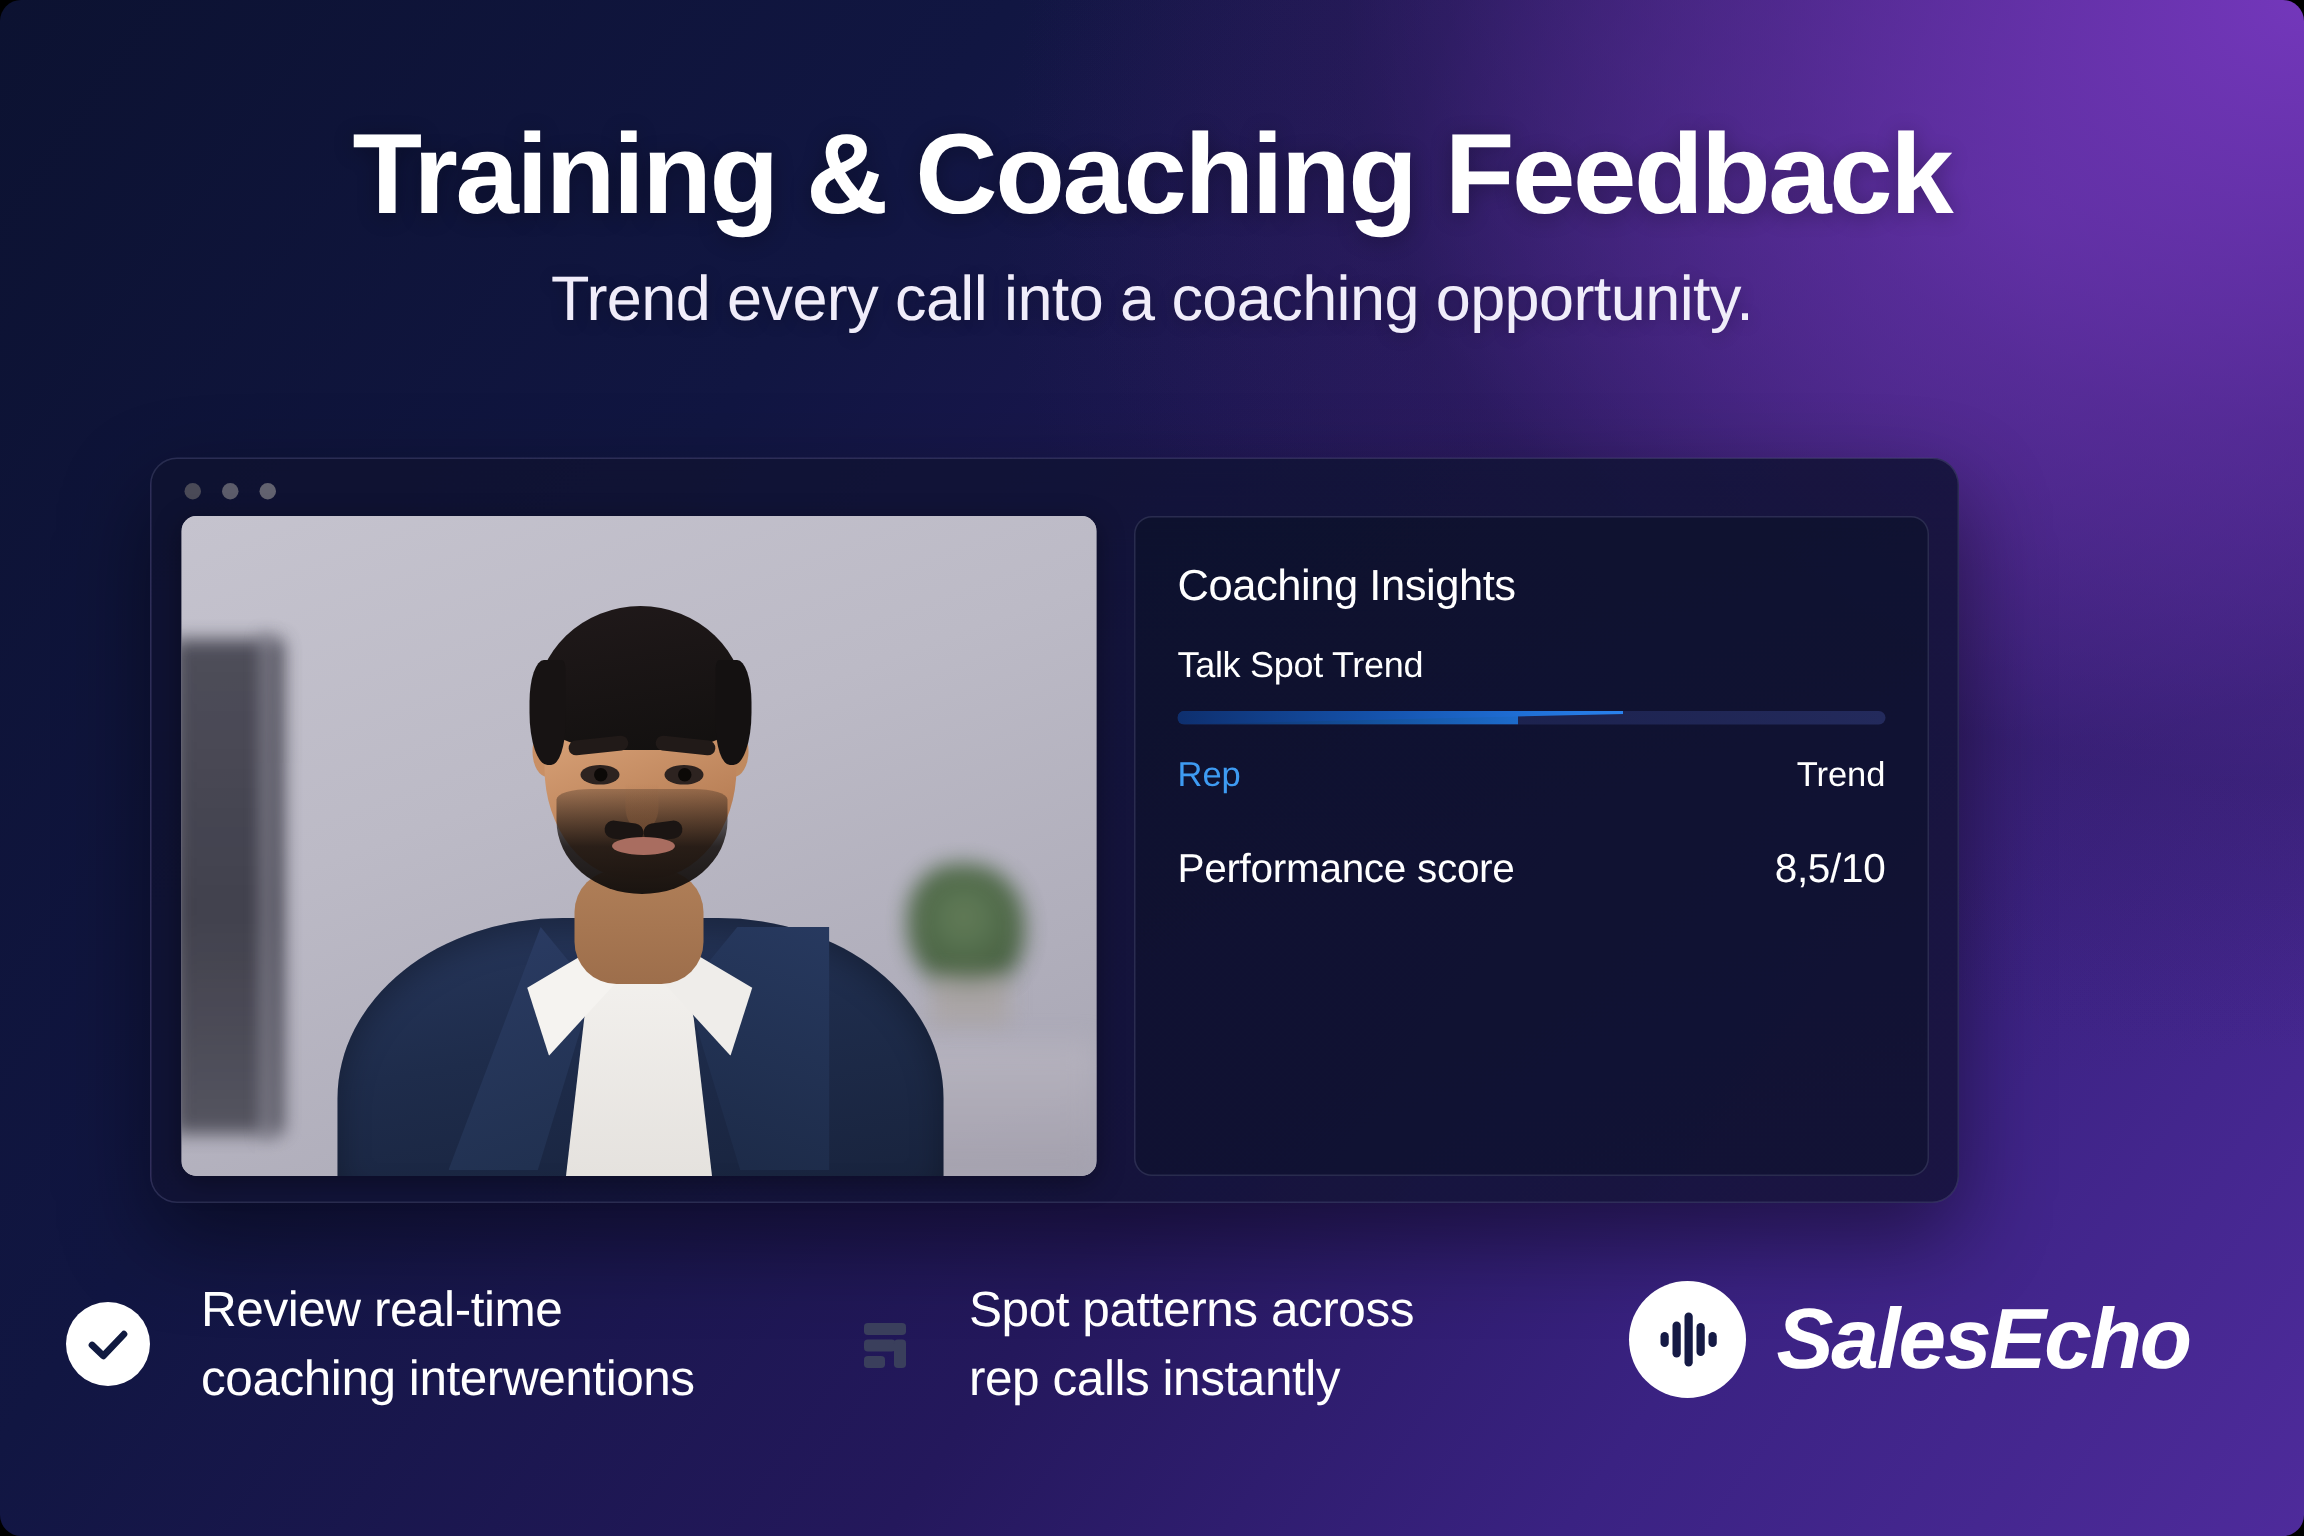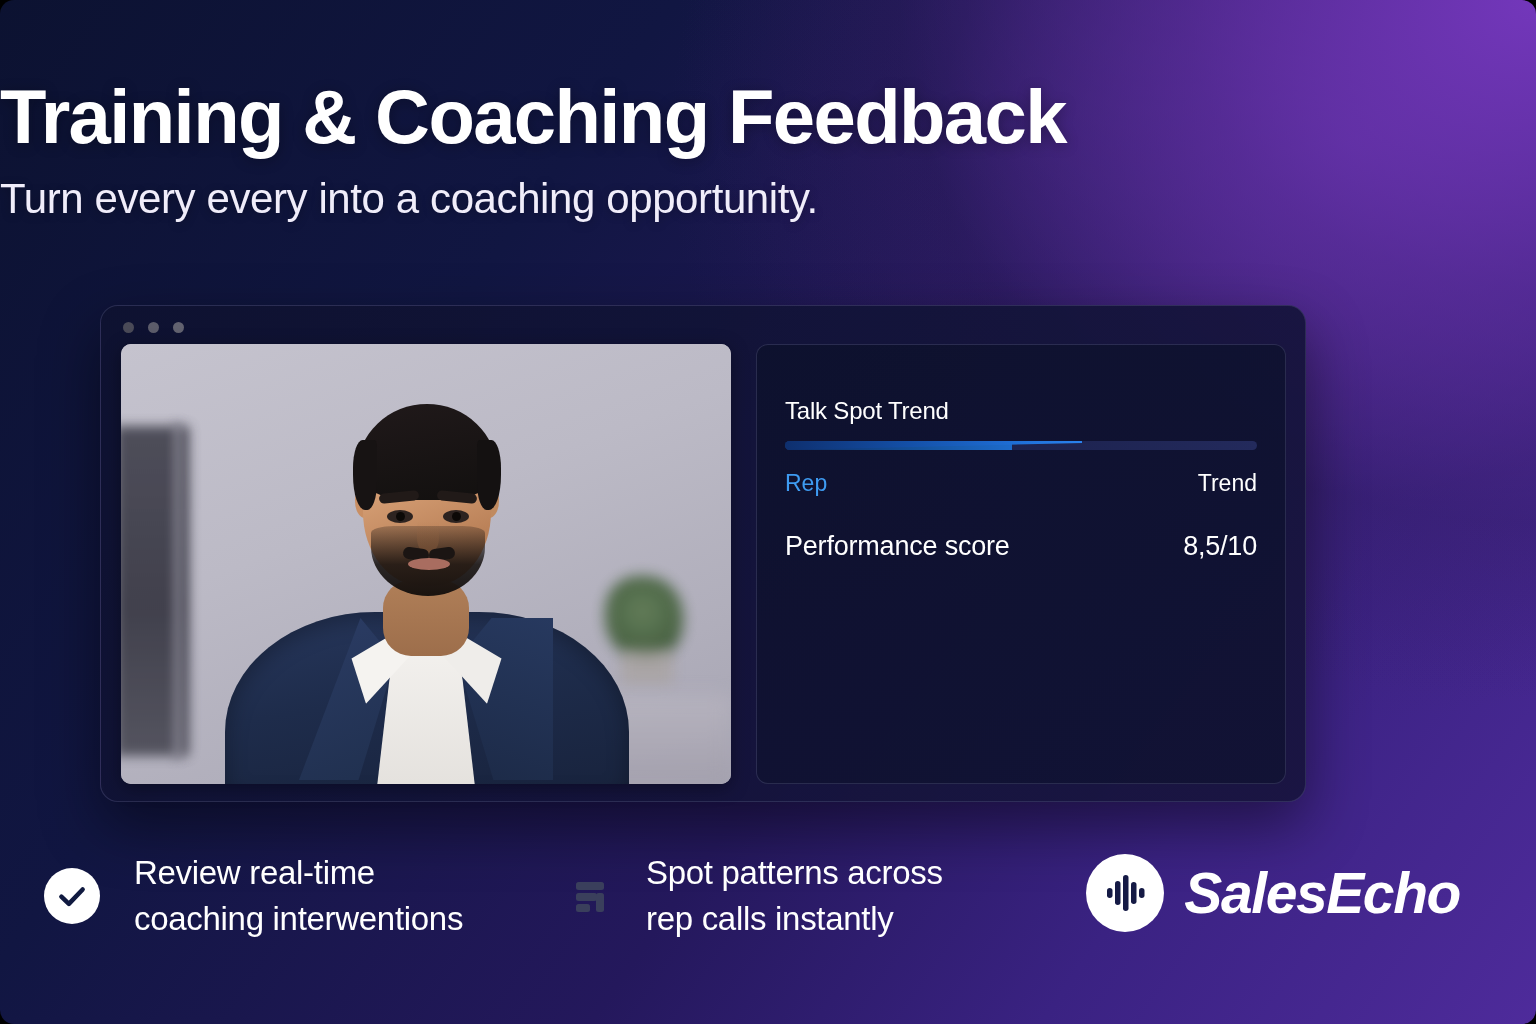--- a/index.html
+++ b/index.html
@@ -25,20 +25,21 @@
       radial-gradient(ellipse 900px 760px at 88% 14%, rgba(104,54,176,0.75) 0%, rgba(60,32,112,0.30) 46%, rgba(13,20,52,0) 76%),
       linear-gradient(125deg, #0c1231 0%, #111642 30%, #24185c 58%, #3a2282 78%, #4e2b9b 100%);
   }
 
   
   .hero {
     position: absolute;
     top: 78px;
     left: 0;
     width: 1536px;
+    text-align: center;
   }
   .hero-title {
     font-size: 76px;
     font-weight: bold;
     color: #ffffff;
     letter-spacing: -1.6px;
     line-height: 1.02;
     margin: 0;
     text-shadow: 0 2px 14px rgba(0,0,0,0.30);
   }
@@ -438,21 +439,21 @@
     letter-spacing: -1.4px;
   }
 </style>
 </head>
 <body>
 
 <div id="stage">
 
   <div class="hero">
     <h1 class="hero-title">Training &amp; Coaching Feedback</h1>
-    <p class="hero-sub">Turn every every into a coaching opportunity.</p>
+    <p class="hero-sub">Trend every call into a coaching opportunity.</p>
   </div>
 
   <div class="window-card">
 
     <div class="titlebar">
       <span class="dot d1"></span>
       <span class="dot d2"></span>
       <span class="dot d3"></span>
     </div>
 
@@ -486,20 +487,21 @@
         <div class="p-pupL"></div>
         <div class="p-pupR"></div>
         <div class="p-nose"></div>
         <div class="p-stacheL"></div>
         <div class="p-stacheR"></div>
         <div class="p-mouth"></div>
       </div>
     </div>
 
     <div class="insights">
+      <h2 class="ins-title">Coaching Insights</h2>
       <p class="ins-sub">Talk Spot Trend</p>
 
       <div class="ratio-track">
         <div class="ratio-wedge2"></div>
         <div class="ratio-wedge"></div>
       </div>
 
       <div class="ratio-labels">
         <span class="lbl-rep">Rep</span>
         <span class="lbl-buyer">Trend</span>

